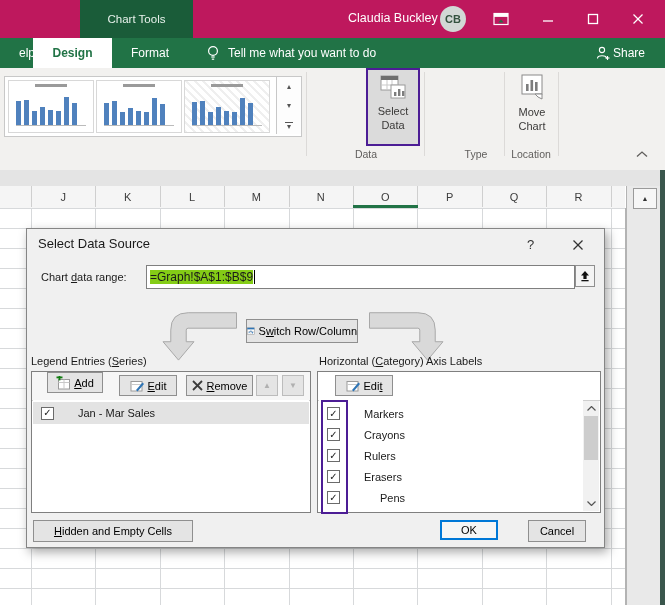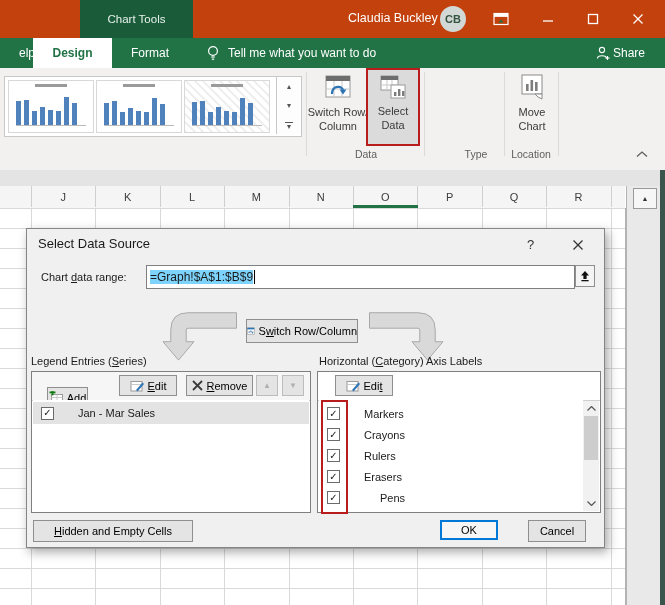--- a/index.html
+++ b/index.html
@@ -3,21 +3,21 @@
 <meta charset="utf-8">
 <style>
   html,body{margin:0;padding:0}
   body{width:665px;height:605px;position:relative;overflow:hidden;
        font-family:"Liberation Sans",sans-serif;background:#fff;
        -webkit-font-smoothing:antialiased}
   .abs{position:absolute}
   .tx{white-space:nowrap}
   .ac{text-decoration:underline}
   
-  .titlebar{left:0;top:0;width:665px;height:38px;background:#c2410c;color:#fff}
+  .titlebar{left:0;top:0;width:665px;height:38px;background:#be185d;color:#fff}
   .ctxblock{left:80px;top:0;width:113px;height:38px;background:#1a5c39;
             display:flex;align-items:center;justify-content:center;
             font-size:11.5px;color:#e8f2ec}
   .uname{left:348px;top:11px;font-size:12.5px;color:#fff}
   .avatar{left:440px;top:6px;width:26px;height:26px;border-radius:50%;
           background:#d2d8d5;color:#33523f;font-size:11px;font-weight:bold;
           display:flex;align-items:center;justify-content:center}
   .winbtn{top:8px;width:22px;height:22px;display:flex;align-items:center;justify-content:center}
   
   .tabrow{left:0;top:38px;width:665px;height:30px;background:#217346;color:#fff;font-size:12px}
@@ -55,30 +55,30 @@
   .sbtn{left:6px;top:2px;width:22px;height:19px;background:#f6f6f6;border:1px solid #9a9a9a;
         display:flex;align-items:center;justify-content:center;font-size:7px;color:#333}
   .edgestrip{left:660px;top:170px;width:5px;height:435px;background:#3a564c}
   
   .dialog{left:26px;top:228px;width:577px;height:318px;background:#f0f0f0;
           border:1px solid #858585;box-shadow:3px 4px 10px rgba(0,0,0,.35);
           font-size:11px;color:#1a1a1a;z-index:10}
   .dtitle{left:11px;top:7px;font-size:13px}
   .dinput{left:119px;top:36px;width:424px;height:22px;background:#fff;border:1px solid #7f7f7f;
           display:flex;align-items:center;padding-left:3px;font-size:12px}
-  .sel{background:#7dd3fc}
+  .sel{background:#84cc16}
   .caret{width:1px;height:14px;background:#000;margin-left:1px}
   .wbtn{background:#e4e4e4;border:1px solid #8f8f8f;display:flex;align-items:center;
         justify-content:center;gap:4px;font-size:11px;color:#000;box-sizing:border-box}
   .panel{background:#fff;border:1px solid #7f7f7f;box-sizing:border-box}
   .ptool{position:absolute;left:0;top:0;right:0;height:28px;background:#f6f6f6;border-bottom:1px solid #cfcfcf}
   .cbx{width:13px;height:13px;background:#fff;border:1px solid #6b6b6b;box-sizing:border-box;
        display:inline-flex;align-items:center;justify-content:center;font-size:10px;color:#222;line-height:1}
   .lrow{display:flex;align-items:center}
-  .redbox{border:2px solid #b91c1c;z-index:5}
+  .redbox{border:2px solid #4c1d95;z-index:5}
   .lscroll{position:absolute;right:1px;top:29px;bottom:1px;width:16px;background:#f1f1f1}
   .lsb{position:absolute;left:0;width:16px;height:15px;display:flex;align-items:center;justify-content:center}
   .lthumb{position:absolute;left:1px;top:15px;width:14px;height:44px;background:#cdcdcd}
   .okbtn{background:#f6f6f6;border:2px solid #0078d7}
 </style>
 </head>
 <body>
 
 <div class="abs titlebar">
   <div class="abs ctxblock tx">Chart Tools</div>
@@ -176,35 +176,20 @@
     </div>
     <div class="gscroll">
       <div class="gsb" style="top:0">▴</div>
       <div class="gsb" style="top:19px">▾</div>
       <div class="gsb" style="top:38px;border-bottom:none;flex-direction:column;line-height:3px"><span style="width:8px;height:1px;background:#555;margin-bottom:2px"></span>▾</div>
     </div>
   </div>
 
   <div class="abs rsep" style="left:306px"></div>
 
-  <div class="abs rbtn" style="left:308px;top:4px;width:60px">
-    <span>
-      <svg width="28" height="30" viewBox="0 0 28 30">
-          <rect x="2" y="4" width="24" height="21" fill="#fff" stroke="#9a9a9a"></rect>
-          <rect x="2" y="4" width="24" height="5" fill="#6d6d6d"></rect>
-          <line x1="10" y1="9" x2="10" y2="25" stroke="#c9c9c9"></line>
-          <line x1="18" y1="9" x2="18" y2="25" stroke="#c9c9c9"></line>
-          <line x1="2" y1="17" x2="26" y2="17" stroke="#c9c9c9"></line>
-          <path d="M8 22 C8 13 19 13 19 19" fill="none" stroke="#2e75b6" stroke-width="2.2"></path>
-          <path d="M19 22.5 L15.5 17.5 L22.5 17.5 Z" fill="#2e75b6"></path>
-        </svg>
-    </span>
-    <span class="tx">Switch Row/</span>
-    <span class="tx">Column</span>
-  </div>
 
   <div class="abs redbox" style="left:366px;top:0;width:50px;height:74px">
     <div class="rbtn" style="width:100%;height:100%;background:#dbdbdb;padding-top:3px;box-sizing:border-box">
       <span>
         <svg width="28" height="28" viewBox="0 0 28 28">
             <rect x="2" y="3" width="17" height="14" fill="#fff" stroke="#9a9a9a"></rect>
             <rect x="2" y="3" width="17" height="4" fill="#6d6d6d"></rect>
             <line x1="8" y1="7" x2="8" y2="17" stroke="#c9c9c9"></line>
             <line x1="13" y1="7" x2="13" y2="17" stroke="#c9c9c9"></line>
             <line x1="2" y1="12" x2="19" y2="12" stroke="#c9c9c9"></line>
@@ -317,21 +302,21 @@
         <path d="M10 12 L8 9.5 L12 9.5 Z" fill="#2e75b6"></path>
       </svg>
     <span class="tx"><span>S</span><span class="ac">w</span><span>itch Row/Column</span></span>
   </div>
 
   <div class="abs tx" style="left:4px;top:126px"><span>Legend Entries (</span><span class="ac">S</span><span>eries)</span></div>
   <div class="abs tx" style="left:292px;top:126px"><span>Horizontal (</span><span class="ac">C</span><span>ategory) Axis Labels</span></div>
 
   <div class="abs panel" style="left:4px;top:142px;width:280px;height:142px">
     <div class="ptool">
-      <div class="abs wbtn" style="left:15px;top:15px;width:41px;height:21px">
+      <div class="abs wbtn" style="left:15px;top:0;width:56px;height:21px">
         <svg width="14" height="14" viewBox="0 0 14 14">
             <rect x="2.5" y="3.5" width="11" height="9.5" fill="#fff" stroke="#9a9a9a"></rect>
             <line x1="2.5" y1="6.5" x2="13.5" y2="6.5" stroke="#c9c9c9"></line>
             <line x1="8" y1="3.5" x2="8" y2="13" stroke="#c9c9c9"></line>
             <rect x="0.5" y="0.5" width="6" height="1.8" fill="#107c10"></rect>
             <rect x="2.6" y="-1.6" width="1.8" height="6" fill="#107c10"></rect>
           </svg>
         <span class="tx"><span></span><span class="ac">A</span><span>dd</span></span>
       </div>
       <div class="abs wbtn" style="left:87px;top:3px;width:58px;height:21px">

